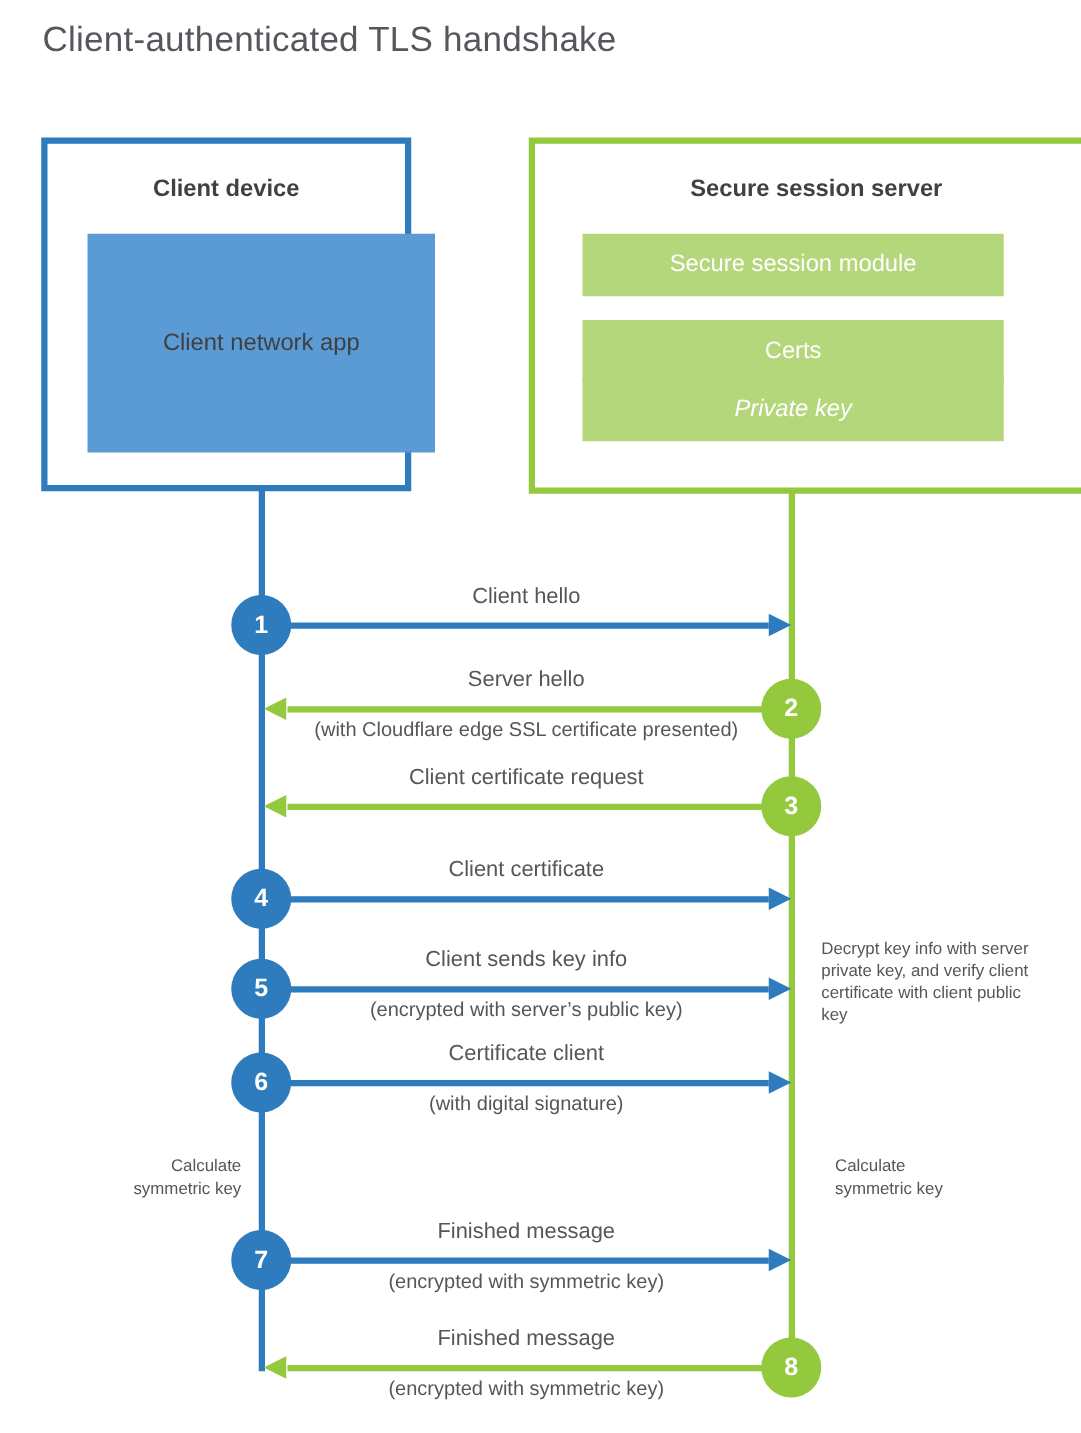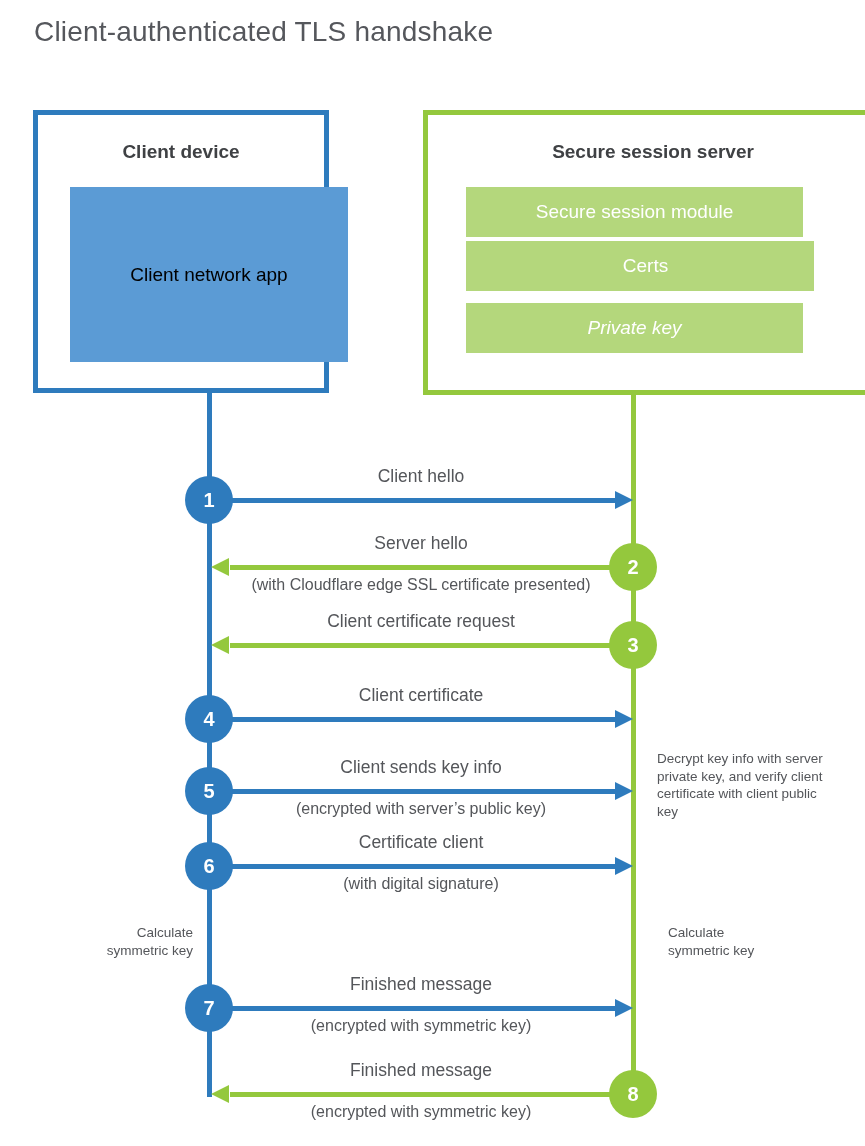--- a/index.html
+++ b/index.html
@@ -18,26 +18,26 @@
     color:#55575c;letter-spacing:.2px;}
 
   
   .box{position:absolute;box-sizing:border-box;background:#ffffff;}
   .box.client{left:33px;top:110px;width:296px;height:283px;border:5px solid var(--blue);}
   .box.server{left:423px;top:110px;width:460px;height:285px;border:5px solid var(--green);}
   .box-title{position:absolute;left:0;right:0;top:26px;text-align:center;
     font-size:19px;font-weight:700;color:var(--heading);}
   .client-module{position:absolute;left:32px;top:72px;width:278px;height:175px;
     background:var(--blue-light);display:flex;align-items:center;justify-content:center;}
-  .client-module span{display:block;max-width:175px;text-align:left;color:#000000;
+  .client-module span{display:block;max-width:175px;text-align:left;color:#404040;
     font-size:19px;line-height:26px;}
   .server-bar{position:absolute;left:38px;width:337px;height:50px;background:var(--green-light);
     display:flex;align-items:center;justify-content:center;color:#ffffff;font-size:19px;}
   .server-bar.b0{top:72px;}
-  .server-bar.b1{top:126px;padding-left:11px;}
+  .server-bar.b1{top:141px;}
   .server-bar.b2{top:188px;font-style:italic;}
 
   
   .lifeline{position:absolute;width:5px;}
   .lifeline.blue{left:206.5px;top:390px;height:707px;background:var(--blue);}
   .lifeline.green{left:630.5px;top:392px;height:702px;background:var(--green);}
 
   
   .step{position:absolute;left:0;width:865px;height:0;}
   .step.s1{top:500px;} .step.s2{top:567px;} .step.s3{top:645px;} .step.s4{top:719px;}

